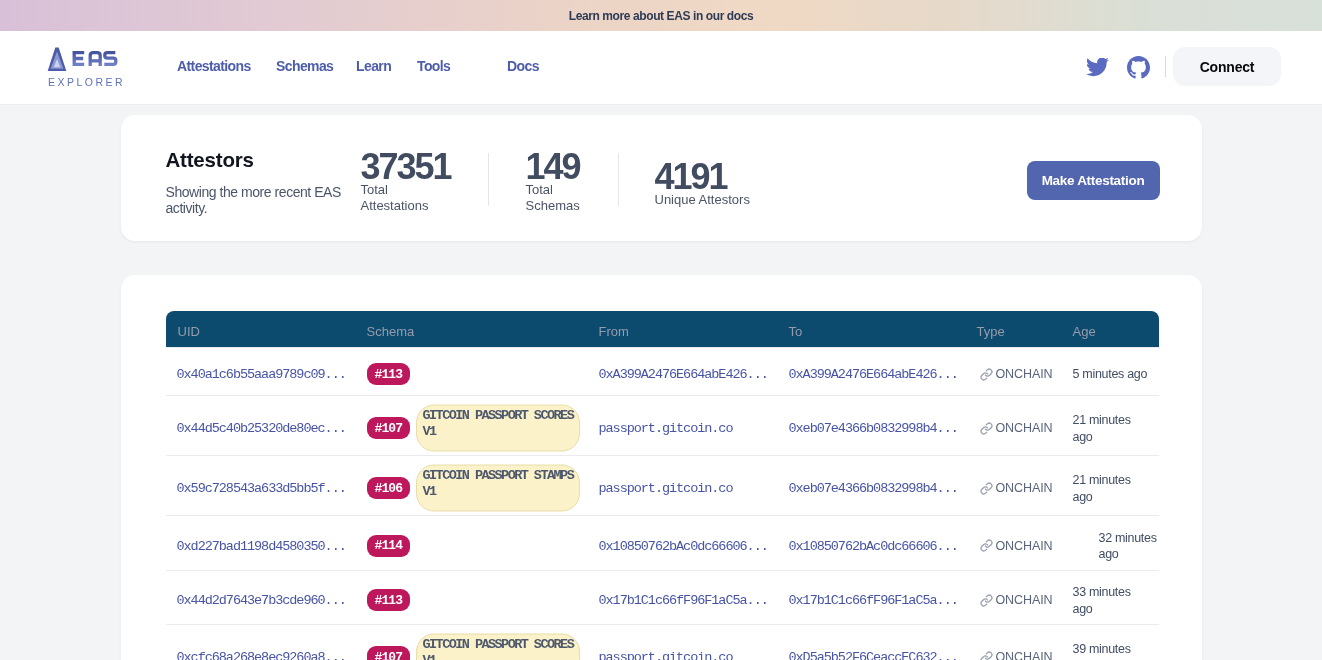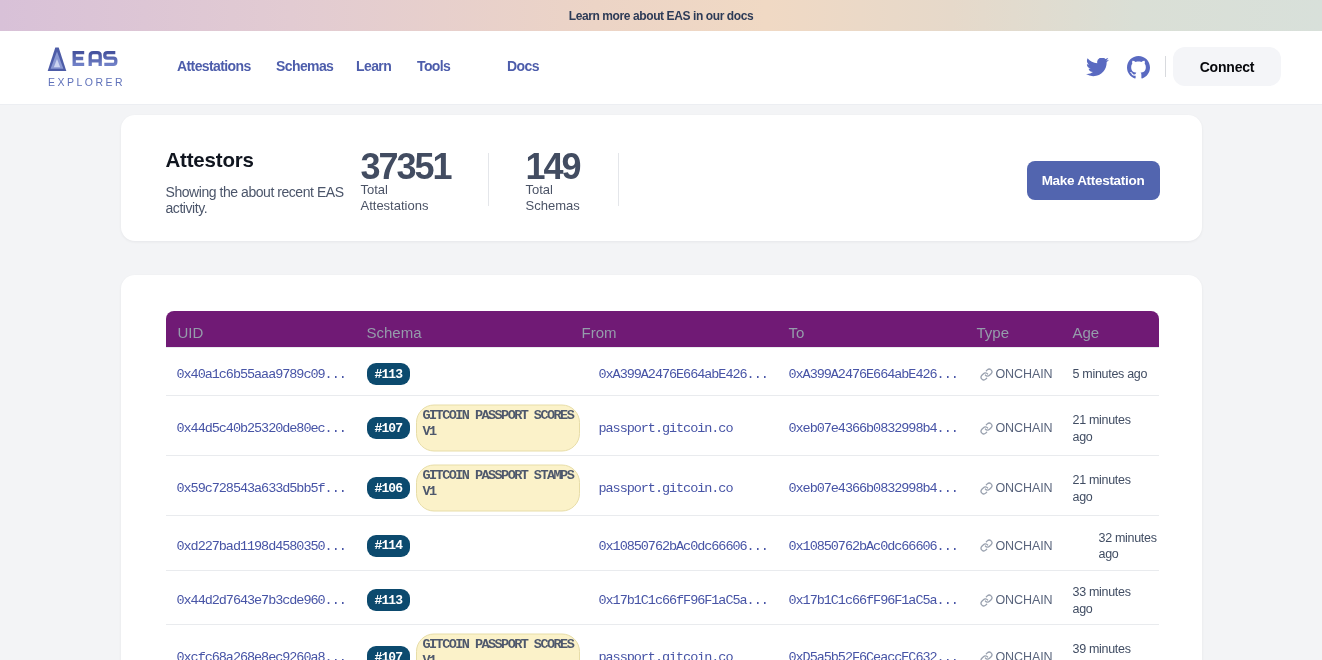--- a/index.html
+++ b/index.html
@@ -34,27 +34,27 @@
 .card1 h1 { position:absolute; left:45px; top:33px; font-size:20.5px; font-weight:700; color:#10151f; letter-spacing:-0.2px;}
 .card1 .sub { position:absolute; left:45px; top:69px; font-size:14px; line-height:16px; color:#4b556a; width:190px; letter-spacing:-0.45px; }
 .stat { position:absolute; top:37px; }
 .stat .num { font-size:36px; line-height:30px; font-weight:700; color:#424c61; letter-spacing:-2px; }
 .stat .lbl { margin-top:0px; font-size:13px; line-height:15.5px; color:#4b5366; }
 .sdiv { position:absolute; top:38px; width:1px; height:53px; background:#e4e6ea; }
 .mkbtn { position:absolute; left:906px; top:46px; width:133px; height:39px; background:#5265af; border-radius:8px;
   display:flex; align-items:center; justify-content:center; color:#fff; font-size:13.5px; font-weight:700; letter-spacing:-0.3px; }
 .card2 { margin-top:34px; height:500px; position:relative; overflow:hidden; }
 .tbl { position:absolute; left:45px; top:36px; width:993px; }
-.thead { height:36px; background:#701a75; border-radius:8px 8px 0 0; position:relative; color:#959cab; font-size:15px; }
+.thead { height:36px; background:#0c4a6e; border-radius:8px 8px 0 0; position:relative; color:#959cab; font-size:13px; }
 .thead span { position:absolute; top:13px; }
 .row { position:relative; border-top:1px solid #e9ebee; }
 .row:first-of-type { border-top:none; }
 .cell { position:absolute; top:calc(50% + 2.5px); transform:translateY(-50%); }
 .mono { font-family:"Liberation Mono", monospace; font-size:13.5px; color:#4754a6; letter-spacing:-1.05px; white-space:nowrap;}
-.sbadge { font-family:"Liberation Mono", monospace; background:#0c4a6e; color:#fff; font-size:13px; font-weight:700; letter-spacing:-0.9px;
+.sbadge { font-family:"Liberation Mono", monospace; background:#be185d; color:#fff; font-size:13px; font-weight:700; letter-spacing:-0.9px;
   border-radius:9px; height:22px; padding:0 8px; display:flex; align-items:center; }
 .ybadge { background:#fbf2c9; border:1px solid #e7dda8; border-radius:18px; padding:2px 6px 12px 6px;
   font-family:"Liberation Mono", monospace; font-size:13.5px; font-weight:700; letter-spacing:-1.55px; line-height:15.5px; color:#4e586c; white-space:pre; }
 .onchain { display:flex; align-items:center; color:#59647c; font-size:12.5px; letter-spacing:-0.1px; }
 .onchain svg { margin-right:3px; }
 .age { color:#414d63; font-size:12.5px; line-height:16.5px; letter-spacing:-0.3px; }
 </style>
 </head>
 <body>
 <div class="banner">Learn more about EAS in our docs</div>
@@ -90,40 +90,44 @@
     </svg>
   <svg style="position:absolute;left:1127px;top:25px;" width="23" height="23" viewBox="0 0 24 24" fill="#5a6ac1">
       <path d="M12 0c-6.626 0-12 5.373-12 12 0 5.302 3.438 9.8 8.207 11.387.599.111.793-.261.793-.577v-2.234c-3.338.726-4.033-1.416-4.033-1.416-.546-1.387-1.333-1.756-1.333-1.756-1.089-.745.083-.729.083-.729 1.205.084 1.839 1.237 1.839 1.237 1.07 1.834 2.807 1.304 3.492.997.107-.775.418-1.305.762-1.604-2.665-.305-5.467-1.334-5.467-5.931 0-1.311.469-2.381 1.236-3.221-.124-.303-.535-1.524.117-3.176 0 0 1.008-.322 3.301 1.23.957-.266 1.983-.399 3.003-.404 1.02.005 2.047.138 3.006.404 2.291-1.552 3.297-1.23 3.297-1.23.653 1.653.242 2.874.118 3.176.77.84 1.235 1.911 1.235 3.221 0 4.609-2.807 5.624-5.479 5.921.43.372.823 1.102.823 2.222v3.293c0 .319.192.694.801.576 4.765-1.589 8.199-6.086 8.199-11.386 0-6.627-5.373-12-12-12z"></path>
     </svg>
   <div class="vdiv"></div>
   <div class="connect">Connect</div>
 </div>
 
 <div class="card card1">
   <h1>Attestors</h1>
-  <div class="sub">Showing the about recent EAS activity.</div>
+  <div class="sub">Showing the more recent EAS activity.</div>
   <div class="stat" style="left:240px;">
       <div class="num">37351</div>
       <div class="lbl">Total<br>Attestations</div>
     </div>
   <div class="sdiv" style="left:367px;"></div>
   <div class="stat" style="left:405px;">
       <div class="num">149</div>
       <div class="lbl">Total<br>Schemas</div>
     </div>
   <div class="sdiv" style="left:497px;"></div>
+  <div class="stat" style="left:534px; top:47px;">
+      <div class="num">4191</div>
+      <div class="lbl">Unique Attestors</div>
+    </div>
   <div class="mkbtn">Make Attestation</div>
 </div>
 
 <div class="card card2">
   <div class="tbl">
     <div class="thead">
       <span style="left:12px;">UID</span>
       <span style="left:201px;">Schema</span>
-      <span style="left:416px;">From</span>
+      <span style="left:433px;">From</span>
       <span style="left:623px;">To</span>
       <span style="left:811px;">Type</span>
       <span style="left:907px;">Age</span>
     </div>
     <div class="row" style="height:48px;">
       <span class="cell mono" style="left:11px;">0x40a1c6b55aaa9789c09...</span>
       <span class="cell sbadge" style="left:201px;">#113</span>
       <span class="cell mono" style="left:433px;">0xA399A2476E664abE426...</span>
       <span class="cell mono" style="left:623px;">0xA399A2476E664abE426...</span>
       <span class="cell onchain" style="left:814px;"><svg width="13" height="13" viewBox="0 0 24 24" fill="none" stroke="#99a1af" stroke-width="2.4" stroke-linecap="round" stroke-linejoin="round">

